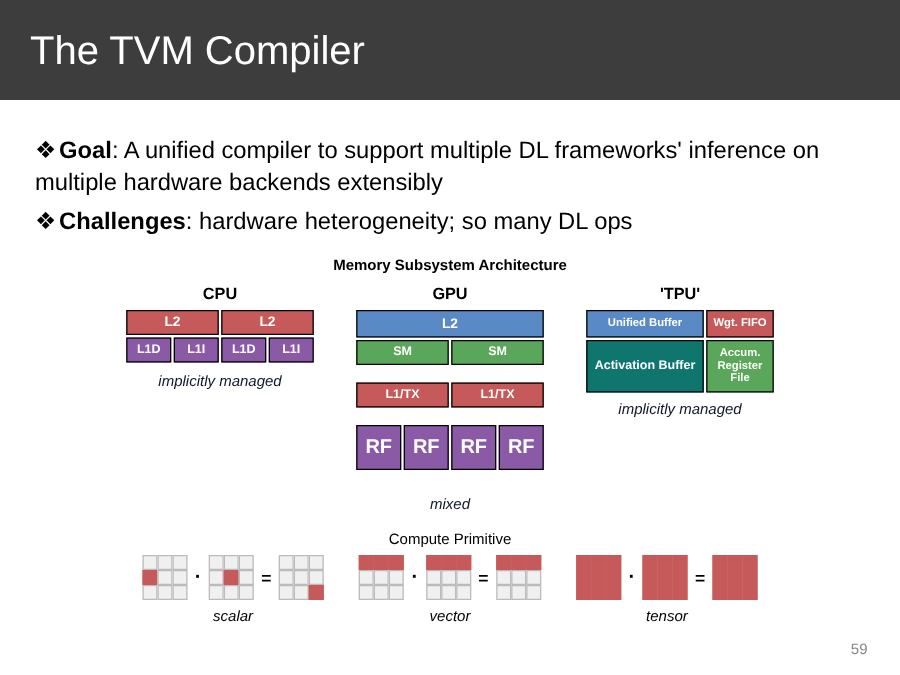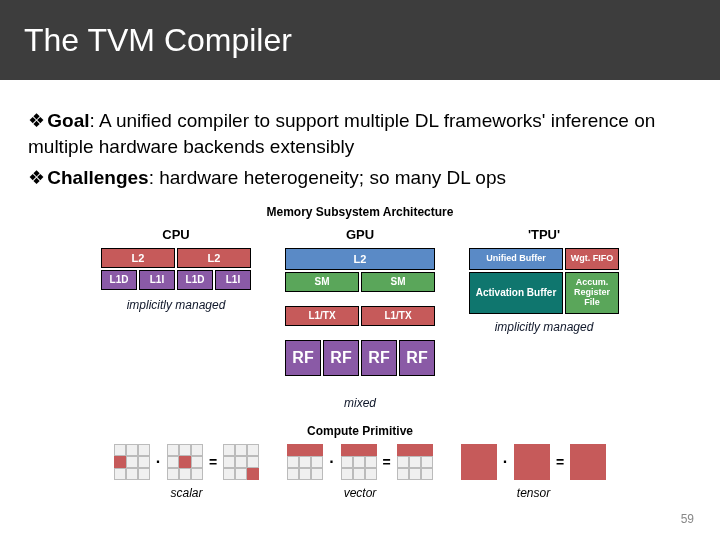--- a/index.html
+++ b/index.html
@@ -29,21 +29,21 @@
   .gpu-l1 { width: 74px; height: 20px; background: #C65A5A; font-size: 10px;}
   .gpu-rf { width: 36px; height: 36px; background: #8A5AA6; font-size: 16px;}
   
   .tpu-top-row { display: flex; gap: 2px; margin-bottom: 2px; }
   .tpu-unified { width: 94px; height: 22px; background: #5A8AC6; font-size: 9px; line-height:1.05;}
   .tpu-wgt { width: 54px; height: 22px; background: #C65A5A; font-size: 9px; line-height:1.05;}
   .tpu-bot-row { display: flex; gap: 2px; }
   .tpu-act { width: 94px; height: 42px; background: #0f766e; font-size: 10px; line-height:1.1;}
   .tpu-acc { width: 54px; height: 42px; background: #5AA65A; font-size: 9px; line-height:1.1;}
   
-  .cp-title { text-align: center; font-weight: bold; font-size: 12px; margin-top: 14px; margin-bottom: 6px;}
+  .cp-title { text-align: center; font-weight: normal; font-size: 12px; margin-top: 14px; margin-bottom: 6px;}
   .cp-columns { display: flex; justify-content: center; gap: 28px; align-items: flex-end;}
   .cp-col { display: flex; flex-direction: column; align-items: center;}
   .grid { display: flex; flex-direction: column; }
   .grid-row { display: flex; }
   .cell { width: 12px; height: 12px; border: 1px solid #bbb; background: #f0f0f0; }
   .cell.on { background: #C65A5A; border-color: #C65A5A; }
   .op-row { display: flex; align-items: center; gap: 4px; }
   .op-dot { font-size: 16px; font-weight: bold; padding: 0 2px;}
   .eq { font-size: 14px; font-weight: bold; padding: 0 2px;}
   .cp-label { font-style: italic; font-size: 12px; margin-top: 6px;}

